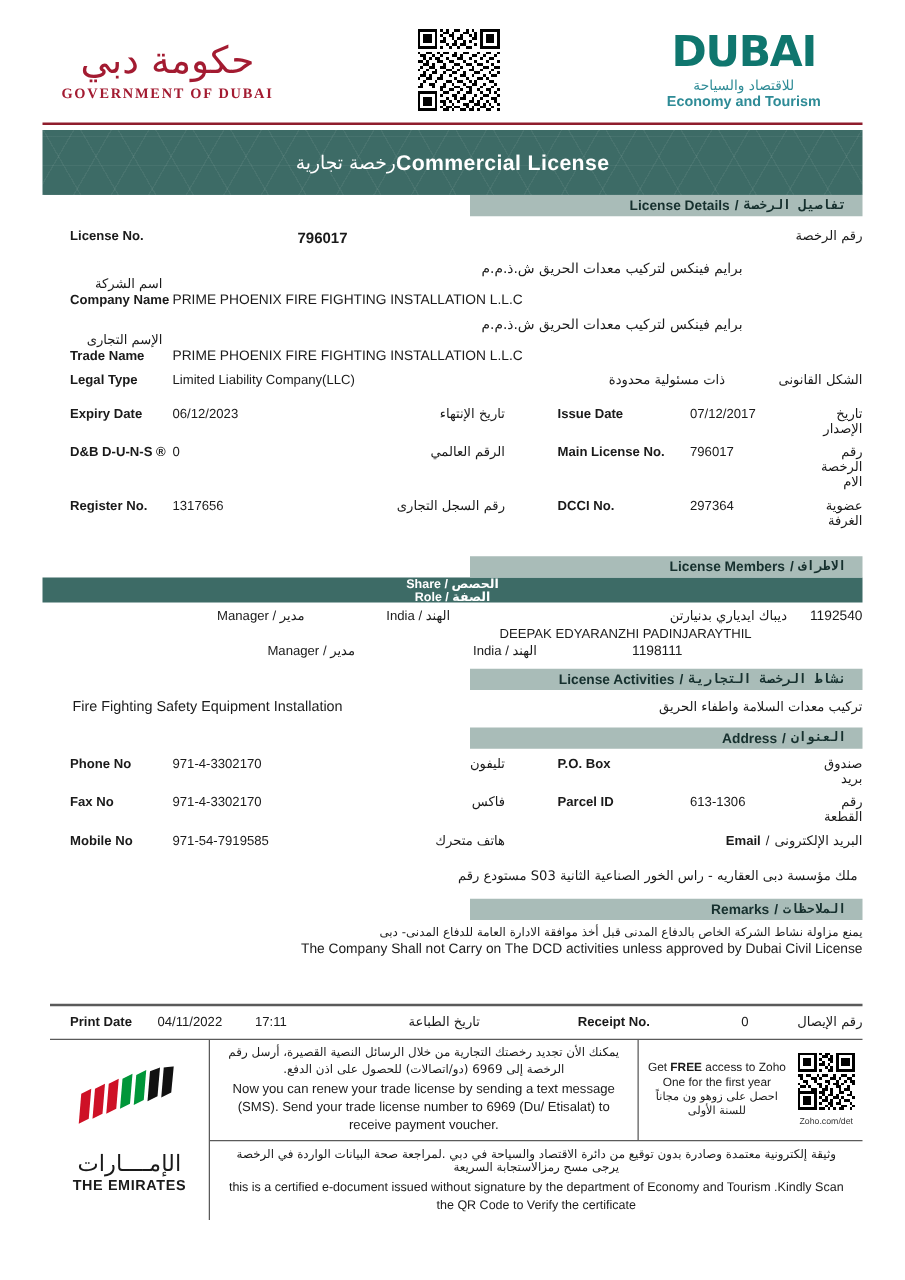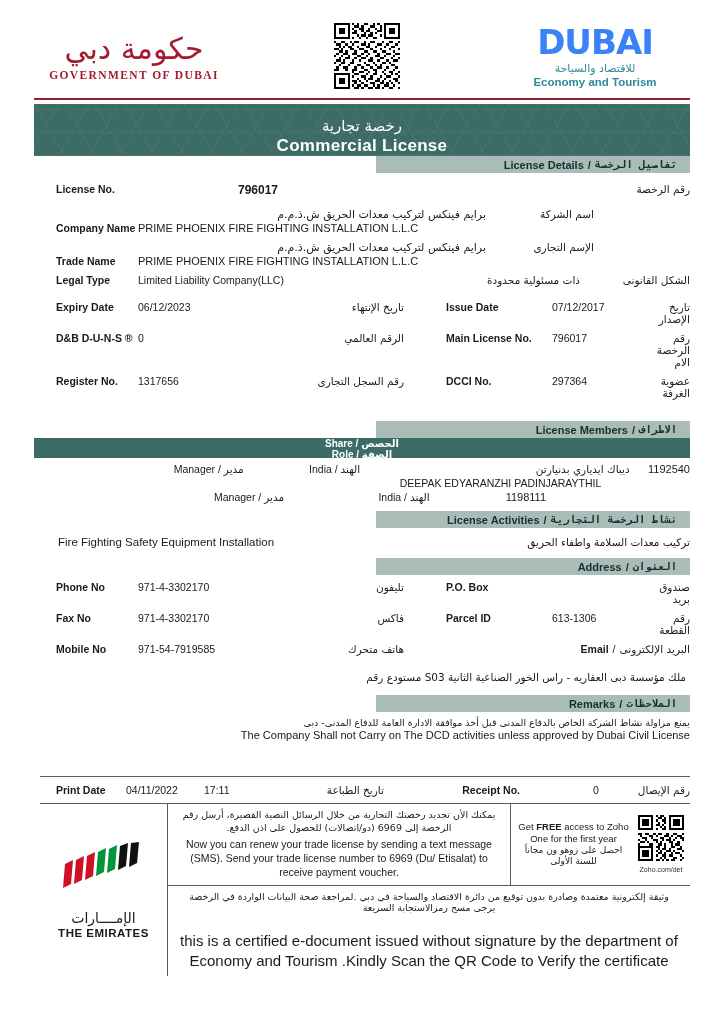--- a/index.html
+++ b/index.html
@@ -27,21 +27,21 @@
   .gov-en {
     font-family: "Liberation Serif", serif;
     font-size: 11.5px; color: #a31b31; letter-spacing: 1.4px;
     font-weight: bold; margin-top: 4px;
   }
   .qr-main {
     width: 66px; height: 66px;
   }
   .dubai-logo { width: 190px; text-align: center; }
   .dubai-word {
-    color: #3b82f6; font-size: 34px; font-weight: bold; letter-spacing: -1px;
+    color: #0f766e; font-size: 34px; font-weight: bold; letter-spacing: -1px;
     font-family: "DejaVu Sans", sans-serif; line-height: 1;
   }
   .dubai-ar {
     color: #2e8b96; font-size: 11px; direction: rtl;
     font-family: "DejaVu Sans", sans-serif; margin-top: 3px; letter-spacing: 1px;
   }
   .dubai-en {
     color: #2e8b96; font-size: 11.5px; font-weight: bold; margin-top: 1px;
     font-family: "Liberation Sans", sans-serif;
   }
@@ -49,22 +49,22 @@
   .red-rule { height: 2px; background: #8f1d2c; margin: 2px 34px 0 34px; }
 
   
   .title-banner {
     margin: 4px 34px 0 34px;
     background: #3d6b66;
     background-image:
       repeating-linear-gradient(60deg, rgba(255,255,255,.055) 0 1px, transparent 1px 26px),
       repeating-linear-gradient(-60deg, rgba(255,255,255,.055) 0 1px, transparent 1px 26px),
       repeating-linear-gradient(0deg, rgba(255,255,255,.05) 0 1px, transparent 1px 23px);
-    height: 52px; display: flex; flex-direction: column;
-    align-items: center; justify-content: flex-end; color: #fff;
+    height: 52px; display: flex; flex-direction: row;
+    align-items: center; justify-content: center; color: #fff;
   }
   .title-ar { font-family: "DejaVu Sans", sans-serif; font-size: 15px; direction: rtl; line-height:1.2;}
   .title-en { font-size: 17px; font-weight: bold; letter-spacing: .3px; margin-top:1px;}
 
   
   .sec-bar {
     background: #a9bcb8; height: 17px;
     display: flex; align-items: center; justify-content: flex-end;
     padding-right: 8px; color: #16302e; font-size: 11px; font-weight: bold;
   }
@@ -79,21 +79,21 @@
   .c-val     { width: 170px; font-size: 10.5px; }
   .c-lbl-ar  { width: 96px; font-size: 10.5px; direction: rtl; text-align: right;
                font-family: "DejaVu Sans", sans-serif; }
   .c2-lbl-en { width: 104px; font-size: 10.5px; font-weight: bold; padding-left: 14px;}
   .c2-val    { width: 120px; font-size: 10.5px; text-align: left; padding-left: 16px;}
   .c2-lbl-ar { flex: 1; font-size: 10.5px; direction: rtl; text-align: right;
                font-family: "DejaVu Sans", sans-serif; }
   .num-big { font-size: 12px; font-weight: bold; }
   .ar-long { font-size: 11px; direction: rtl; text-align: right;
              font-family: "DejaVu Sans", sans-serif; }
-  .wide-ar-row { display:flex; justify-content:flex-end; padding-right: 96px; margin-bottom: 1px;}
+  .wide-ar-row { display:flex; justify-content:flex-start; padding-right: 96px; margin-bottom: 1px; flex-direction: column;}
   .wide-en-row { display:flex; }
   .wide-en-row .lbl { width:104px; font-size:10.5px; font-weight:bold; padding-left:22px;}
   .wide-en-row .val { font-size:11px; }
   .ar-right-label { width:96px; font-size:10.5px; direction:rtl; text-align:right;
                     font-family:"DejaVu Sans", sans-serif; }
 
   
   .members { margin: 0 34px; }
   .mem-head {
     background: #3d6b66; color: #fff; height: 20px; display: flex; align-items: center;
@@ -141,35 +141,35 @@
   .f-pd-val { width:78px; }
   .f-pd-time{ width:60px; }
   .f-pd-ar  { width:120px; direction:rtl; font-family:"DejaVu Sans", sans-serif; }
   .f-rc-lbl { flex:1; text-align:right; font-weight:bold; padding-right:46px;}
   .f-rc-val { width:60px; text-align:center;}
   .f-rc-ar  { width:64px; text-align:right; direction:rtl; font-family:"DejaVu Sans", sans-serif;}
 
   .f-main { margin:0 34px; display:flex; border-top:1.5px solid #5a5a5a; }
   .f-emirates { width:128px; display:flex; flex-direction:column; align-items:center;
                 justify-content:center; padding:6px 0; border-right:1.5px solid #5a5a5a;}
-  .em-ar { font-family:"DejaVu Sans", sans-serif; font-size:14px; direction:rtl; margin-top:20px; letter-spacing:1px;}
+  .em-ar { font-family:"DejaVu Sans", sans-serif; font-size:18px; direction:rtl; margin-top:20px; letter-spacing:1px;}
   .em-en { font-size:11.5px; font-weight:bold; letter-spacing:.5px; margin-top:1px;}
   .f-right { flex:1; display:flex; flex-direction:column; }
   .f-sms-row { display:flex; border-bottom:1.5px solid #5a5a5a; }
   .f-sms-text { flex:1; padding:5px 8px; text-align:center; }
   .sms-ar { font-size:9.5px; direction:rtl; font-family:"DejaVu Sans", sans-serif; line-height:1.35;}
   .sms-en { font-size:10.5px; line-height:1.35; margin-top:2px;}
   .f-zoho { width:180px; display:flex; align-items:center; border-left:1.5px solid #5a5a5a;}
   .zoho-txt { flex:1; text-align:center; font-size:9.5px; line-height:1.25; padding:0 3px;}
   .zoho-ar { font-family:"DejaVu Sans", sans-serif; direction:rtl; font-size:9px;}
   .zoho-qr { width:54px; text-align:center; padding-right:4px;}
   .zoho-link { font-size:7px; color:#333; margin-top:1px;}
   .f-cert { padding:5px 10px; text-align:center; }
   .cert-ar { font-size:9.5px; direction:rtl; font-family:"DejaVu Sans", sans-serif; }
-  .cert-en { font-size:15px; line-height:1.35; margin-top:18px;}
+  .cert-en { font-size:10px; line-height:1.35; margin-top:4px;}
 </style>
 </head>
 <body>
 
 <div class="page">
 
   <div class="logo-row">
     <div class="gov-logo">
       <div class="gov-arabic">حكومة دبي</div>
       <div class="gov-en">GOVERNMENT OF DUBAI</div>

